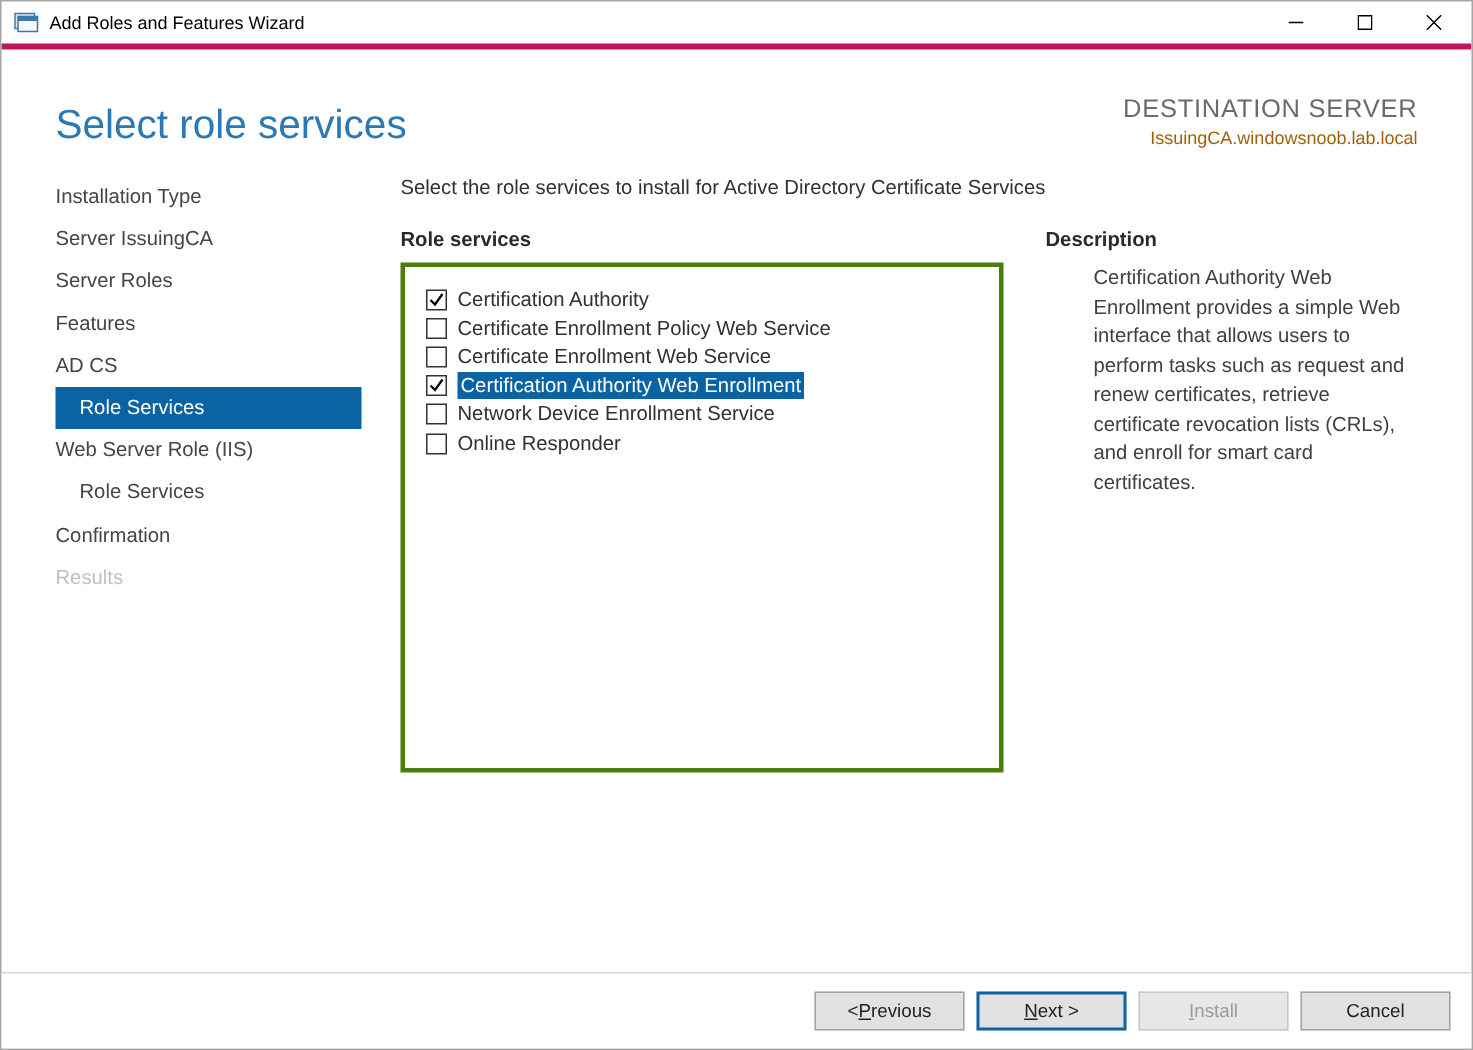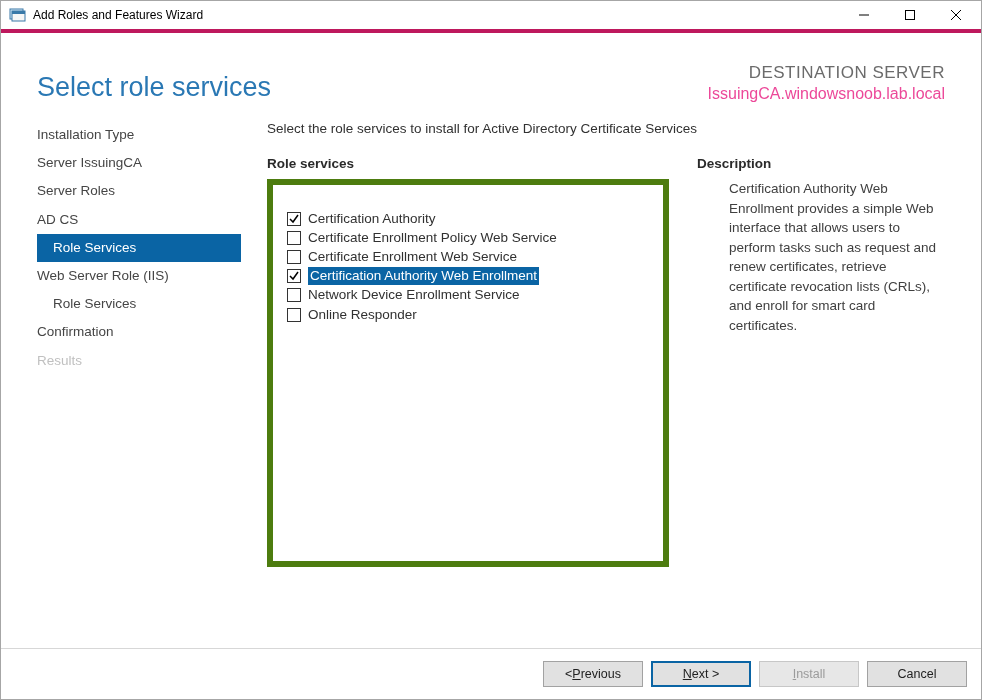--- a/index.html
+++ b/index.html
@@ -11,42 +11,42 @@
     .titlebar .title { font-size: 12px; color: #000; }
     .winctrls { margin-left: auto; display: flex; }
     .winbtn { width: 46px; height: 30px; display: flex; align-items: center; justify-content: center; }
     .winbtn svg { stroke: #000; }
 
     
     .header { padding: 30px 36px 18px 36px; display: flex; justify-content: space-between; align-items: flex-end; }
     .page-title { font-size: 27px; font-weight: 300; color: #2a78b4; }
     .dest { text-align: right; }
     .dest-label { font-size: 17px; color: #6b6b6b; letter-spacing: 0.5px; }
-    .dest-server { font-size: 16px; color: #ec4899; margin-top: 2px; }
+    .dest-server { font-size: 12px; color: #a16207; margin-top: 2px; }
 
     
     .content { display: flex; padding: 0 36px; }
 
     
     .nav { width: 194px; flex: 0 0 194px; }
     .nav-item { font-size: 13.5px; color: #454545; padding: 6px 0 6px 0; cursor: pointer; line-height: 1.2; }
     .nav-item.indent1 { padding-left: 16px; }
     .nav-item.active { background: #0a64a4; color: #fff; padding-left: 16px; margin-left: 0; width: 204px; margin-right: -10px; }
     .nav-wrap { position: relative; }
     .nav-item.active { position: relative; }
     .nav-item.disabled { color: #c0c0c0; cursor: default; }
 
     
     .main { flex: 1; padding-left: 36px; }
     .instruction { font-size: 13.5px; color: #313131; margin-bottom: 20px; }
     .two-col { display: flex; gap: 28px; }
 
     .col-left { width: 402px; flex: 0 0 402px; }
     .col-title { font-size: 13.5px; font-weight: 600; color: #2a2a2a; margin-bottom: 8px; }
-    .listbox { border: 6px solid #4d7c0f; height: 388px; padding: 24px 14px; overflow: auto; }
+    .listbox { border: 3px solid #4d7c0f; height: 340px; padding: 12px 14px; overflow: auto; }
     .checkitem { display: flex; align-items: center; gap: 7px; font-size: 13.5px; color: #313131; padding: 0.5px 0; line-height: 1.35; }
     .checkitem .cb { width: 14px; height: 14px; border: 1px solid #333; display: inline-flex; align-items: center; justify-content: center; flex: 0 0 14px; background: #fff; }
     .checkitem .cb.checked svg { display: block; }
     .checkitem .cb svg { display: none; }
     .checkitem .lbl { white-space: nowrap; }
     .checkitem.selected .lbl { background: #0a64a4; color: #fff; padding: 0 2px; }
 
     .col-right { flex: 1; }
     .desc-text { font-size: 13.5px; color: #404040; line-height: 1.45; margin-left: 32px; }
 
@@ -95,20 +95,21 @@
     <div class="dest-server">IssuingCA.windowsnoob.lab.local</div>
   </div>
 </div>
 
 <div class="content">
 
   <div class="nav nav-wrap">
     <div class="nav-item">Installation Type</div>
     <div class="nav-item">Server IssuingCA</div>
     <div class="nav-item">Server Roles</div>
+    <div class="nav-item">Features</div>
     <div class="nav-item">AD CS</div>
     <div class="nav-item indent1 active">Role Services</div>
     <div class="nav-item">Web Server Role (IIS)</div>
     <div class="nav-item indent1">Role Services</div>
     <div class="nav-item">Confirmation</div>
     <div class="nav-item disabled">Results</div>
   </div>
 
   <div class="main">
     <div class="instruction">Select the role services to install for Active Directory Certificate Services</div>

